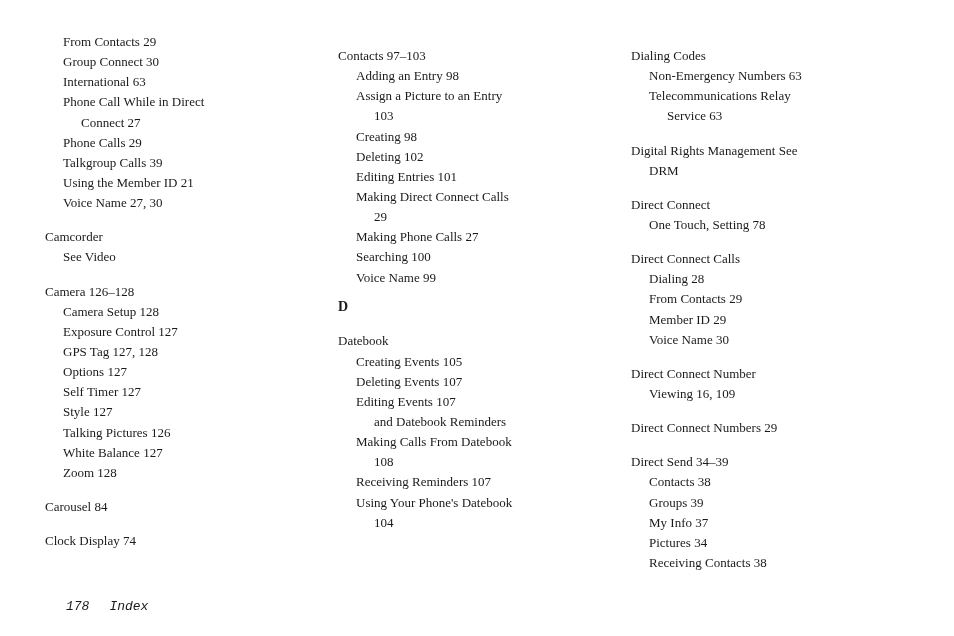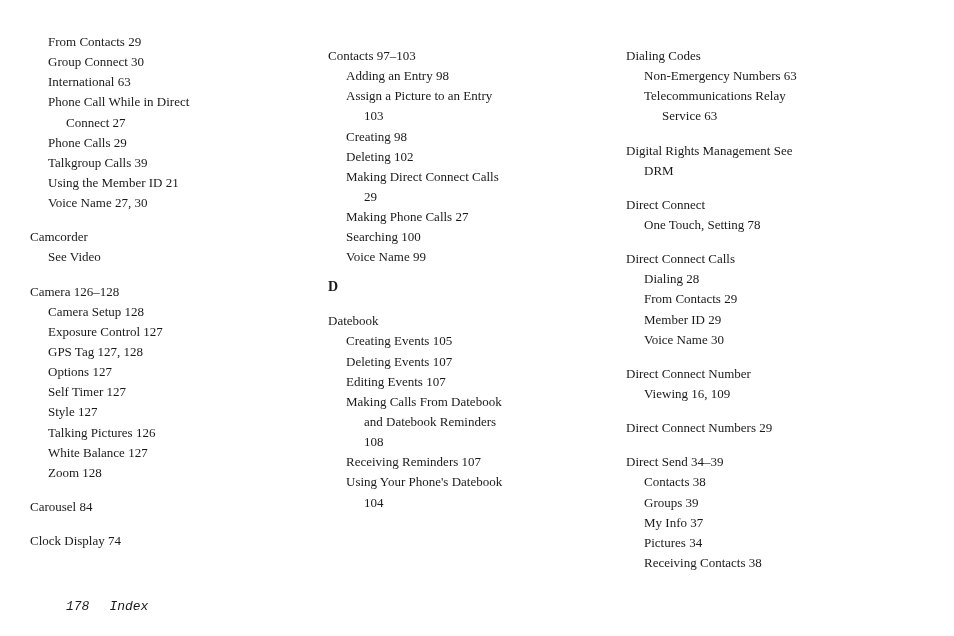--- a/index.html
+++ b/index.html
@@ -13,21 +13,21 @@
       background: #ffffff;
       font-family: 'Times New Roman', Times, serif;
       font-size: 13px;
       color: #1a1a1a;
       overflow: hidden;
     }
     .page {
       width: 954px;
       height: 636px;
       position: relative;
-      padding: 32px 50px 40px 30px;
+      padding: 32px 50px 40px 45px;
     }
     .columns {
       display: flex;
       gap: 0;
       width: 100%;
     }
     .col {
       flex: 1;
       padding-right: 20px;
     }
@@ -101,32 +101,33 @@
         <div class="index-entry level0">Carousel 84</div>
         <div class="index-entry level0">Clock Display 74</div>
       </div>
       <div class="col">
         <div class="index-entry level0">Contacts 97–103</div>
         <div class="index-entry level1">Adding an Entry 98</div>
         <div class="index-entry level1">Assign a Picture to an Entry</div>
         <div class="index-entry level2">103</div>
         <div class="index-entry level1">Creating 98</div>
         <div class="index-entry level1">Deleting 102</div>
+        <div class="index-entry level1">Editing Entries 101</div>
         <div class="index-entry level1">Making Direct Connect Calls</div>
         <div class="index-entry level2">29</div>
         <div class="index-entry level1">Making Phone Calls 27</div>
         <div class="index-entry level1">Searching 100</div>
         <div class="index-entry level1">Voice Name 99</div>
         <div class="index-entry section-letter">D</div>
         <div class="index-entry level0">Datebook</div>
         <div class="index-entry level1">Creating Events 105</div>
         <div class="index-entry level1">Deleting Events 107</div>
         <div class="index-entry level1">Editing Events 107</div>
+        <div class="index-entry level2">and Datebook Reminders</div>
         <div class="index-entry level1">Making Calls From Datebook</div>
-        <div class="index-entry level2">and Datebook Reminders</div>
         <div class="index-entry level2">108</div>
         <div class="index-entry level1">Receiving Reminders 107</div>
         <div class="index-entry level1">Using Your Phone's Datebook</div>
         <div class="index-entry level2">104</div>
       </div>
       <div class="col">
         <div class="index-entry level0">Dialing Codes</div>
         <div class="index-entry level1">Non-Emergency Numbers 63</div>
         <div class="index-entry level1">Telecommunications Relay</div>
         <div class="index-entry level2">Service 63</div>

